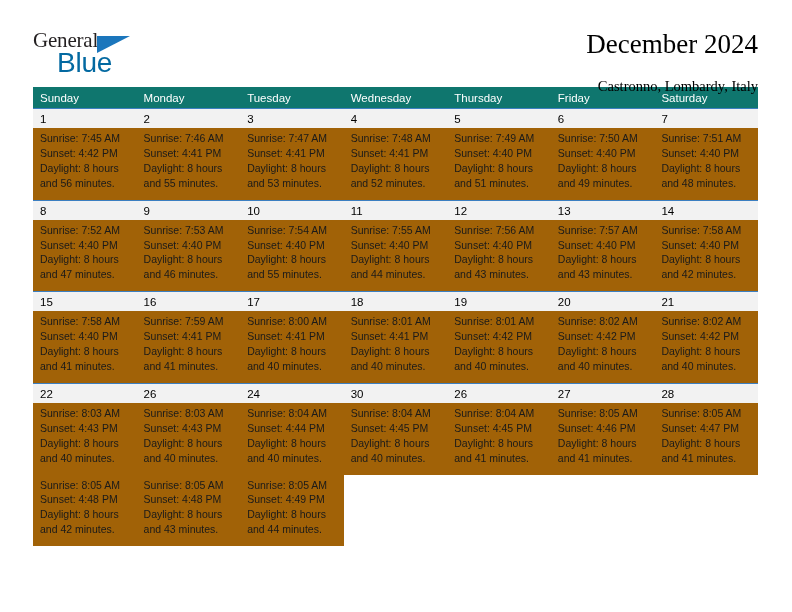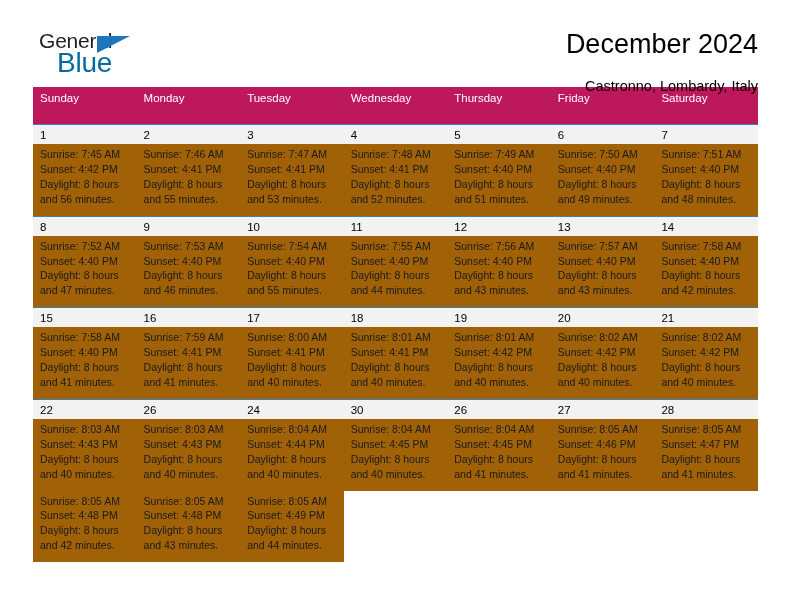--- a/index.html
+++ b/index.html
@@ -32,26 +32,26 @@
   }
   .logo {
     position: relative;
     width: 112px;
     height: 44px;
     line-height: 1;
     user-select: none;
   }
   .logo-general {
     position: absolute;
-    left: 6px;
+    left: 0;
     top: 0;
     font-size: 21px;
     letter-spacing: -0.2px;
     color: #231f20;
-    font-family: Liberation Sans, sans-serif;
+    font-family: Liberation Serif, serif;
   }
   .logo-tri {
     position: absolute;
     left: 64px;
     top: 6px;
     width: 0;
     height: 0;
     border-left: 33px solid #1b76bc;
     border-bottom: 17px solid transparent;
   }
@@ -60,20 +60,21 @@
     left: 24px;
     top: 19px;
     font-size: 28px;
     letter-spacing: -0.2px;
     color: #0369a1;
     font-family: "Liberation Sans", sans-serif;
   }
   .titlebox {
     text-align: right;
     padding-top: 0px;
+    font-family: Liberation Serif, serif;
   }
   .cal-title {
     font-size: 27px;
     font-weight: normal;
     color: #000;
     line-height: 1.08;
     letter-spacing: 0px;
   }
   .cal-subtitle {
     font-size: 14.5px;
@@ -83,26 +84,26 @@
   }
 
   
   .calendar {
     margin: 19px 34px 0 33px;
     width: 725px;
     border-collapse: collapse;
     table-layout: fixed;
   }
   .calendar th {
-    background: #be185d;
+    background: #0f766e;
     color: #ffffff;
     font-weight: normal;
     font-size: 11.5px;
     text-align: left;
-    padding: 5px 0 20px 7px;
+    padding: 5px 0 4px 7px;
     height: 19px;
     box-sizing: border-box;
     border: none;
   }
   .daynum-cell {
     background: #f2f2f2;
     font-size: 11.5px;
     color: #000;
     padding: 4px 0 3px 7px;
     height: 18px;

